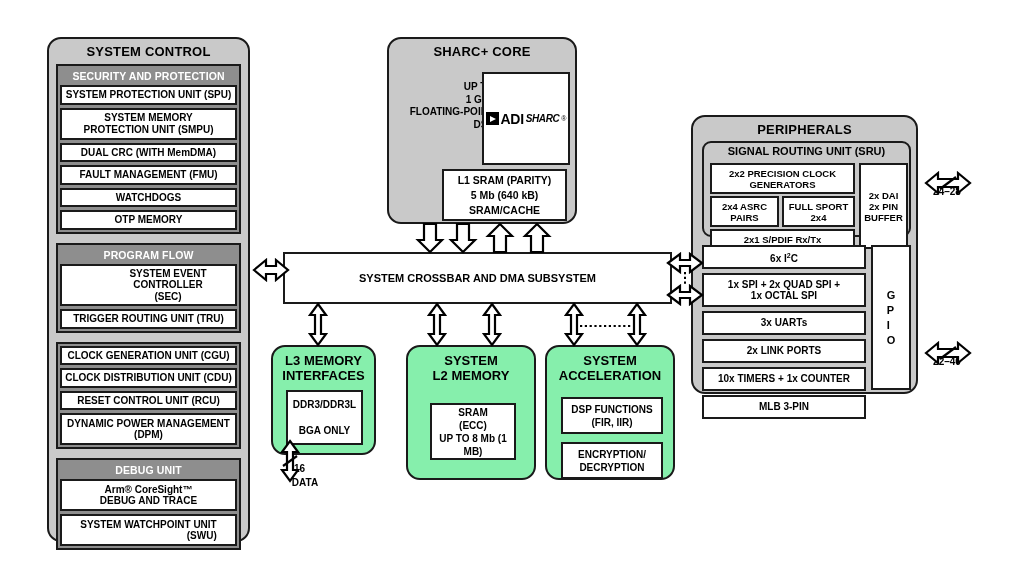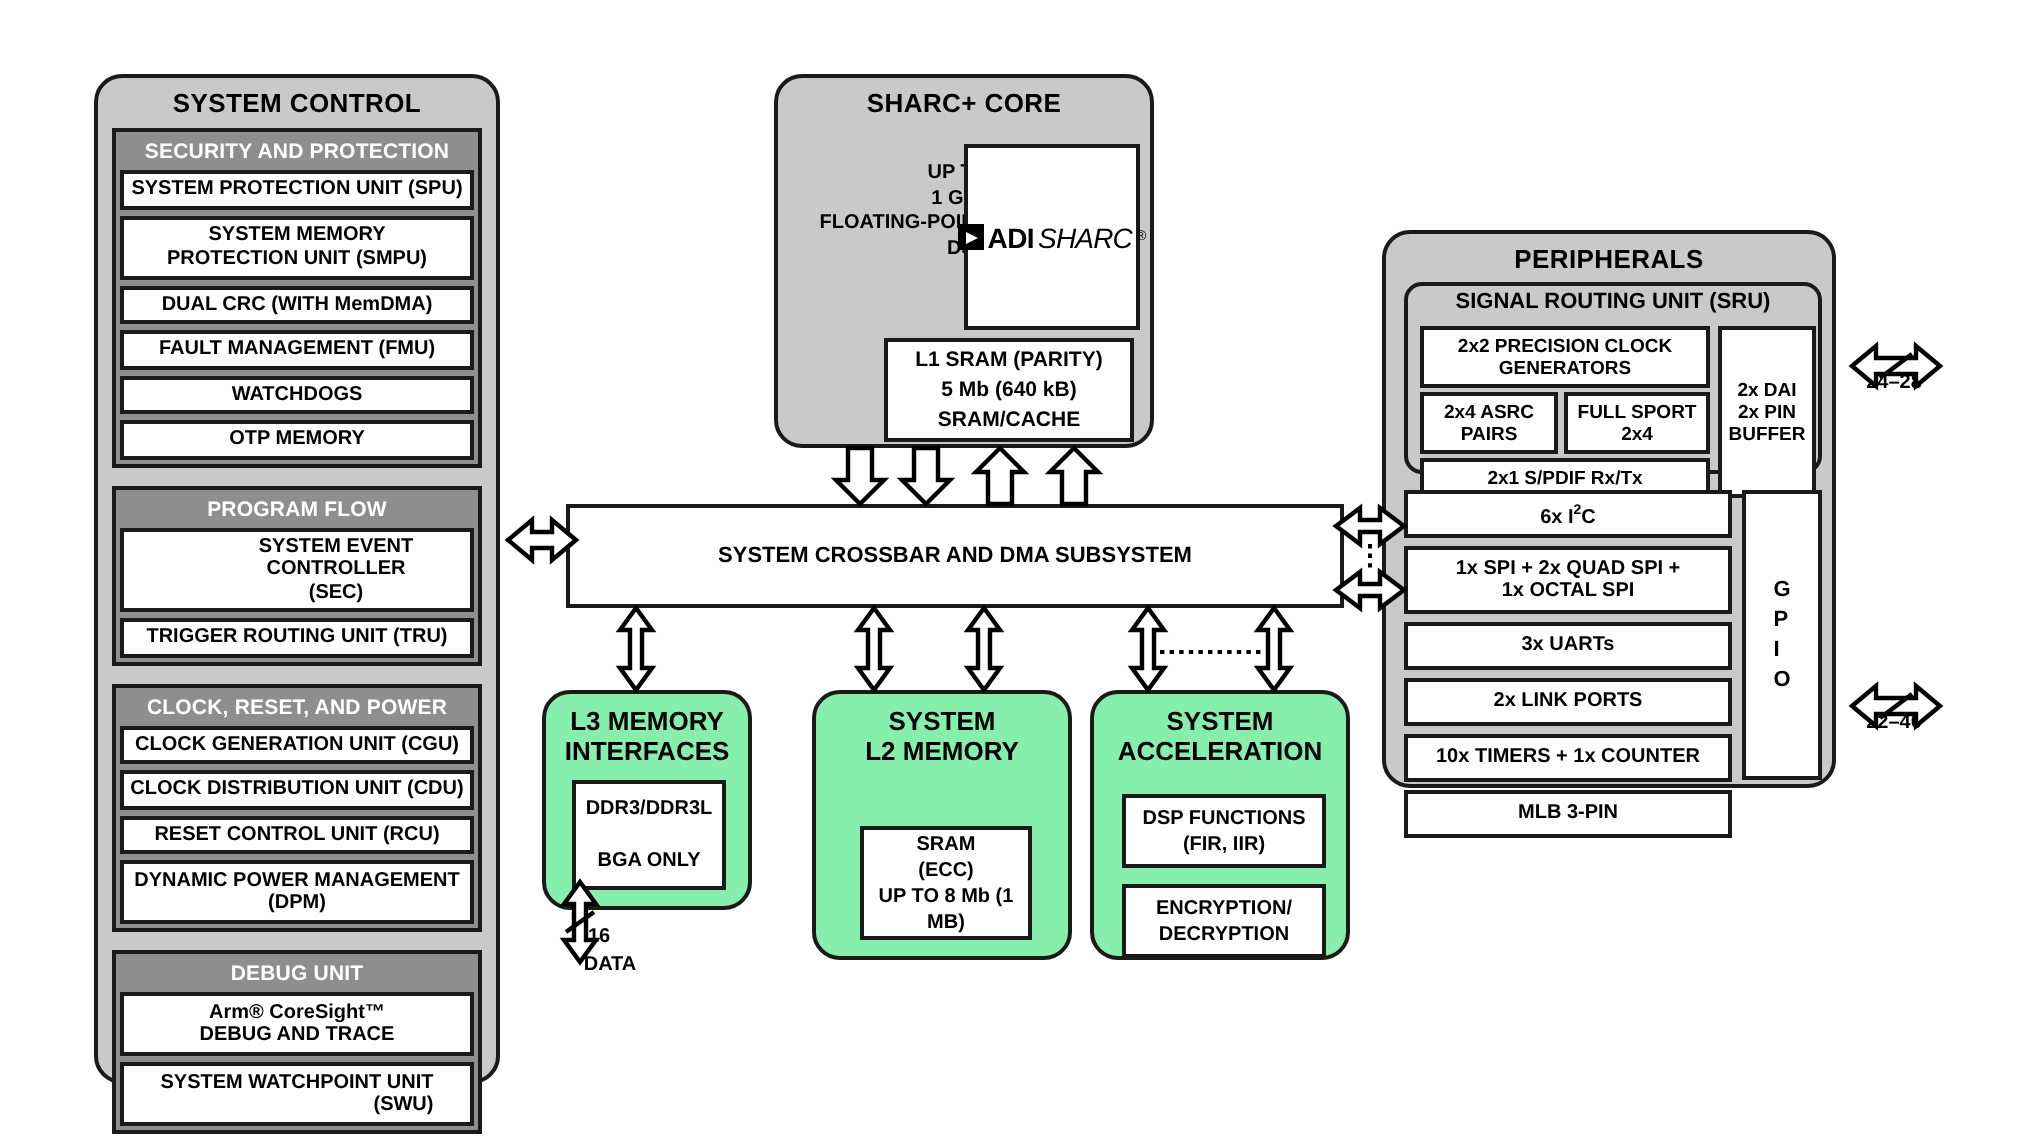--- a/index.html
+++ b/index.html
@@ -33,21 +33,21 @@
                 font-weight:bold;font-size:10px;line-height:12.5px;}
   #sharc .logobox{position:absolute;left:93px;top:33px;width:88px;height:93px;
                   background:#fff;border:2px solid #1a1a1a;box-sizing:border-box;
                   display:flex;align-items:center;justify-content:center;}
   .adi-logo{display:flex;align-items:center;gap:2px;}
   .adi-mark{width:13px;height:13px;background:#000;display:flex;
             align-items:center;justify-content:center;}
   .adi-mark::after{content:"";border-left:6px solid #fff;border-top:3.5px solid transparent;
                    border-bottom:3.5px solid transparent;margin-left:1px;}
   .adi-text{font-weight:bold;font-size:14px;letter-spacing:-.3px;}
-  .sharc-text{font-weight:normal;font-style:italic;font-size:14px;letter-spacing:-.4px;}
+  .sharc-text{font-weight:bold;font-style:italic;font-size:10px;letter-spacing:-.4px;}
   .sharc-tm{font-size:7px;vertical-align:super;font-style:normal;}
   #sharc .l1{position:absolute;left:53px;top:130px;width:125px;height:52px;
              background:#fff;border:2px solid #1a1a1a;box-sizing:border-box;
              display:flex;flex-direction:column;align-items:center;
              justify-content:space-evenly;font-weight:bold;font-size:10.5px;}
 
   
   #crossbar{position:absolute;left:283px;top:252px;width:389px;height:52px;
             background:#ffffff;border:2px solid #1a1a1a;box-sizing:border-box;
             display:flex;align-items:center;justify-content:center;
@@ -58,21 +58,21 @@
             border-radius:14px;box-sizing:border-box;}
   .bot-title{text-align:center;font-weight:bold;font-size:13px;line-height:15px;
              padding-top:6px;}
   .bot-cell{background:#fff;border:2px solid #1a1a1a;box-sizing:border-box;
             text-align:center;font-weight:bold;font-size:10px;line-height:13px;
             display:flex;flex-direction:column;align-items:center;justify-content:center;}
   #l3mem{left:271px;top:345px;width:105px;height:110px;}
   #l3mem .bot-cell{position:absolute;left:13px;top:43px;width:77px;height:55px;
                    justify-content:space-around;}
   #l2mem{left:406px;top:345px;width:130px;height:135px;}
-  #l2mem .bot-cell{position:absolute;left:22px;top:66px;width:86px;height:57px;}
+  #l2mem .bot-cell{position:absolute;left:22px;top:56px;width:86px;height:57px;}
   #sysaccel{left:545px;top:345px;width:130px;height:135px;}
   #sysaccel .bot-cell{position:absolute;left:14px;top:0;width:102px;}
 
   
   #periph{left:691px;top:115px;width:227px;height:279px;}
   #periph .sru{position:absolute;left:9px;top:24px;width:209px;height:96px;
                background:#c9c9c9;border:2px solid #1a1a1a;border-radius:9px;
                box-sizing:border-box;}
   .sru-title{text-align:center;font-weight:bold;font-size:11px;padding-top:2px;}
   .minicell{position:absolute;background:#fff;border:2px solid #1a1a1a;
@@ -112,21 +112,20 @@
     </div>
 
     <div class="group">
       <div class="group-title">PROGRAM FLOW</div>
       <div class="cell" style="min-height:32px;white-space:pre-line;padding-left:40px;">SYSTEM EVENT CONTROLLER
 (SEC)</div>
       <div class="cell">TRIGGER ROUTING UNIT (TRU)</div>
     </div>
 
     <div class="group">
-      <div class="group-title">CLOCK, RESET, AND POWER</div>
       <div class="cell">CLOCK GENERATION UNIT (CGU)</div>
       <div class="cell">CLOCK DISTRIBUTION UNIT (CDU)</div>
       <div class="cell">RESET CONTROL UNIT (RCU)</div>
       <div class="cell" style="min-height:32px;white-space:pre-line;">DYNAMIC POWER MANAGEMENT
 (DPM)</div>
     </div>
 
     <div class="group">
       <div class="group-title">DEBUG UNIT</div>
       <div class="cell" style="min-height:32px;white-space:pre-line;">Arm® CoreSight™

